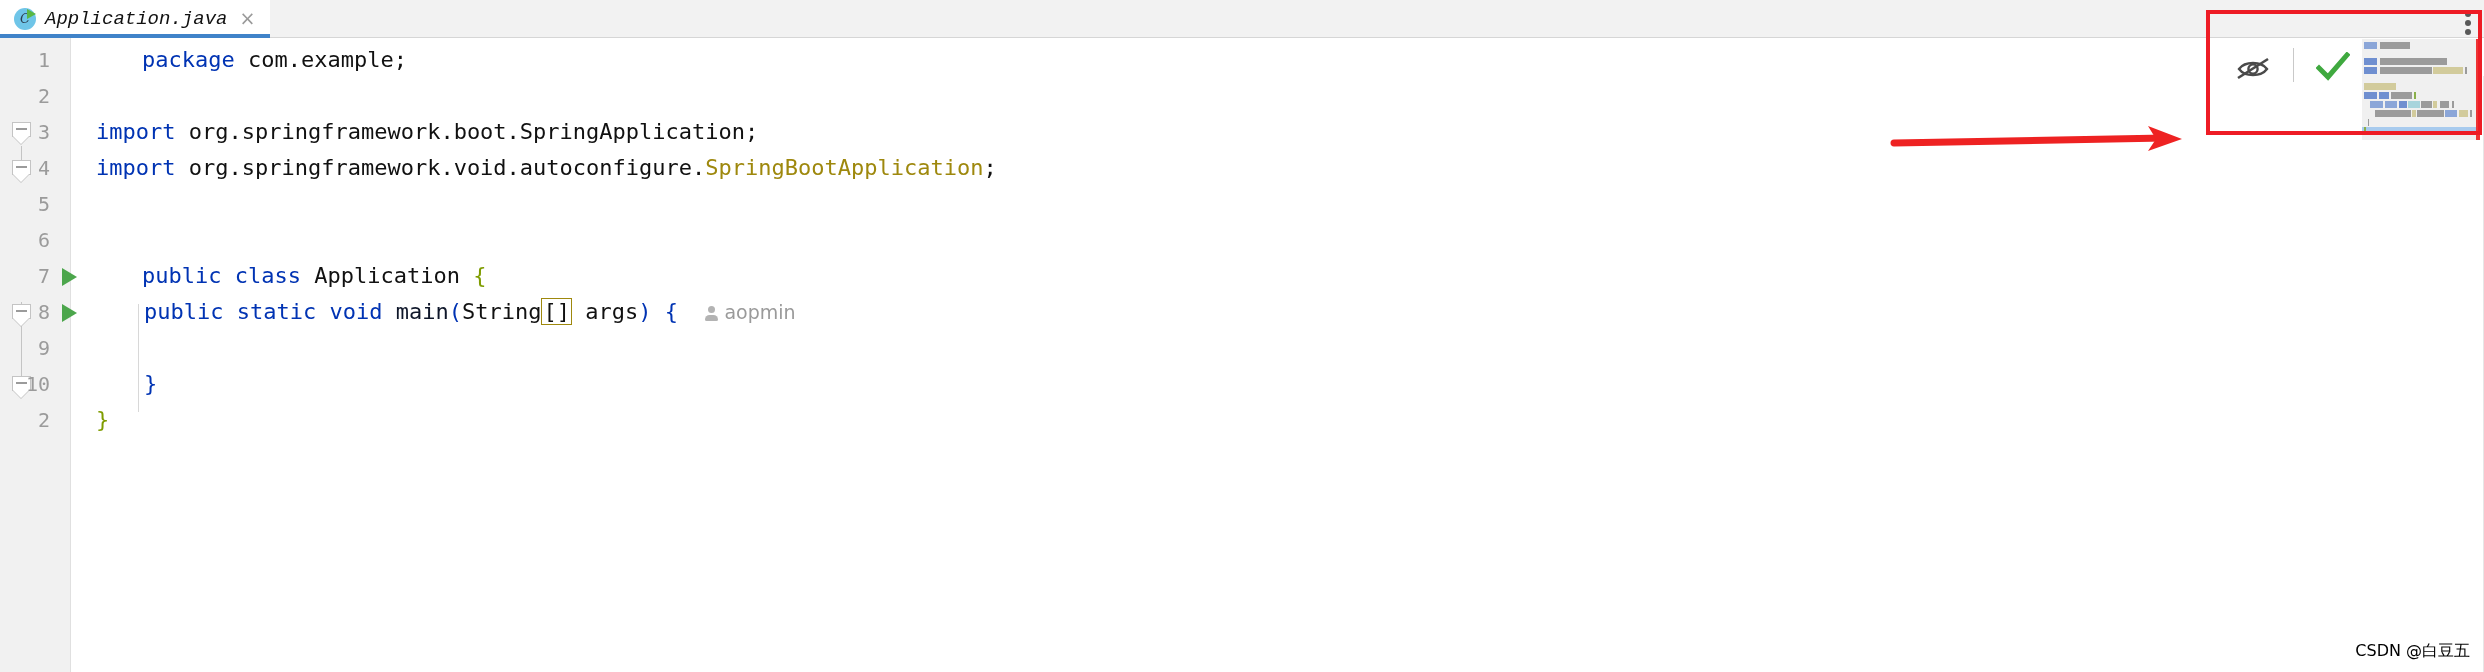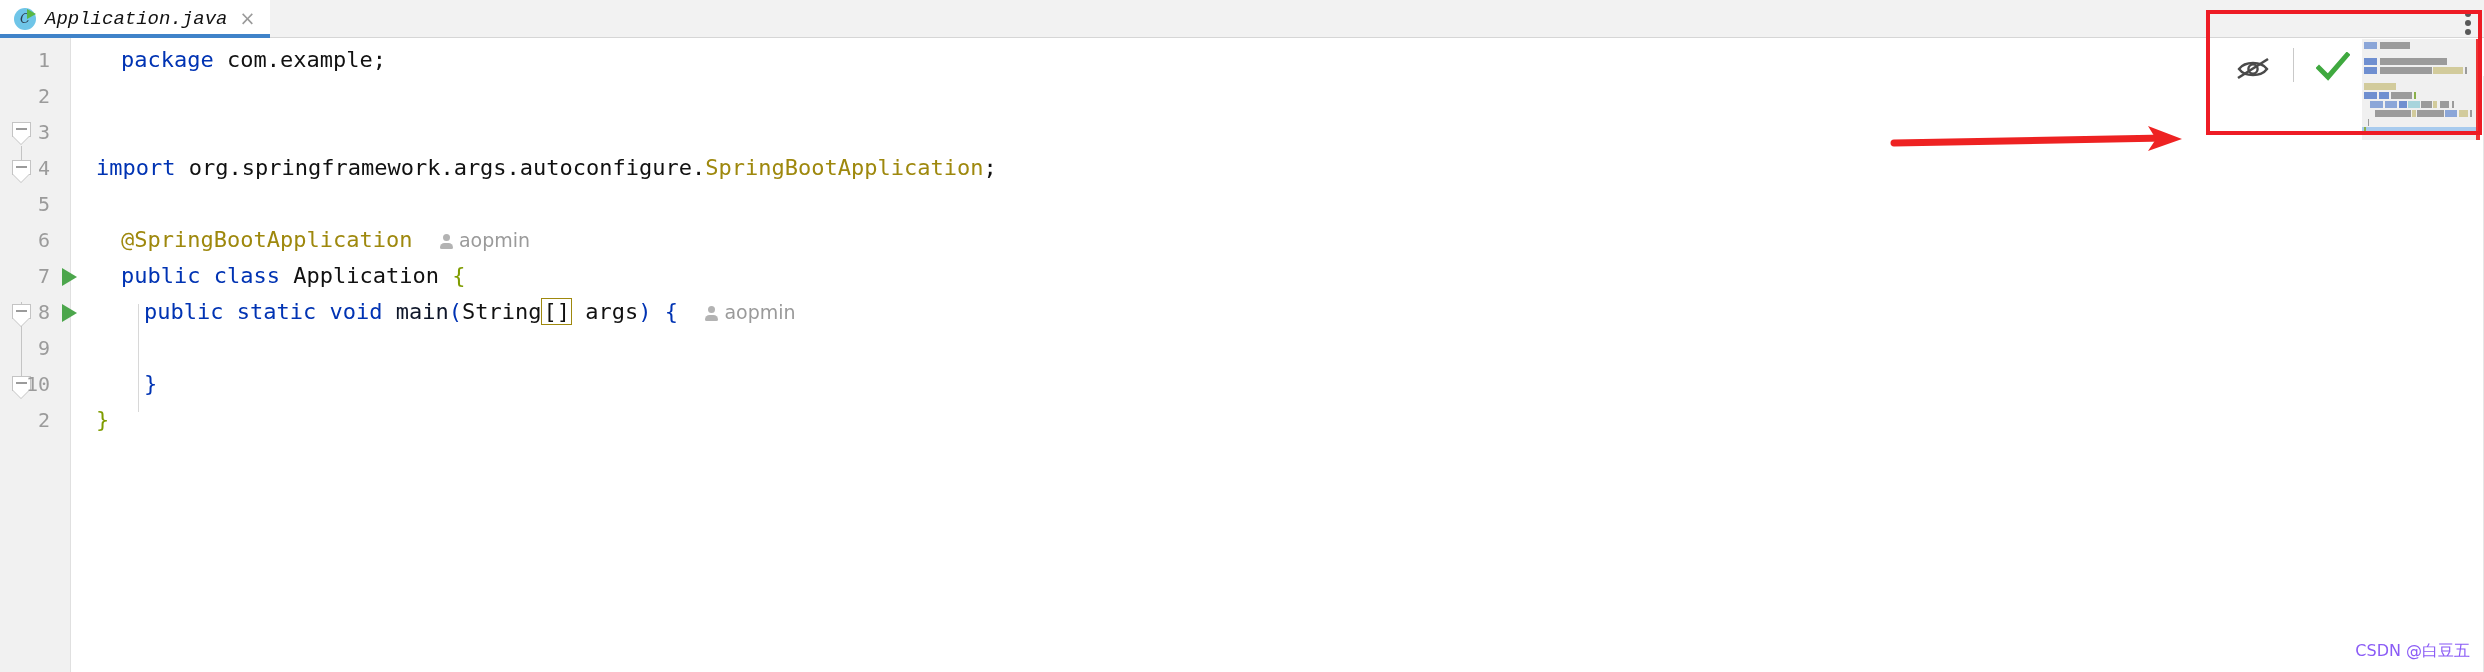--- a/index.html
+++ b/index.html
@@ -85,21 +85,21 @@
     font-family:"DejaVu Sans Mono", monospace;
     font-size:20px;color:#9b9b9b;
   }
   .runmark{
     position:absolute;left:62px;top:10px;width:0;height:0;
     border-left:15px solid #4ca64c;
     border-top:9px solid transparent;
     border-bottom:9px solid transparent;
   }
   .code{
-    position:absolute;left:121px;top:0;height:36px;line-height:36px;
+    position:absolute;left:142px;top:0;height:36px;line-height:36px;
     font-family:"DejaVu Sans Mono", monospace;
     font-size:22px;color:#111111;
     white-space:pre;
   }
   .kw{color:#0033b3;}
   .anno{color:#9e880d;}
   .gold{color:#9e880d;}
   .teal{color:#0f172a;}
   .greenbrace{color:#7f9c00;}
   .bluebrace{color:#0033b3;}
@@ -183,21 +183,21 @@
     position:absolute;left:2206px;top:10px;width:276px;height:125px;
     border:4px solid #ee1c25;box-sizing:border-box;
   }
 
   
   #arrow{position:absolute;left:1890px;top:120px;width:310px;height:40px;}
 
   
   #watermark{
     position:absolute;right:14px;bottom:10px;
-    font-family:"DejaVu Sans", sans-serif;font-size:16px;color:#8b5cf6;
+    font-family:"DejaVu Sans", sans-serif;font-size:16px;color:#000000;
     white-space:nowrap;
   }
   #right-edge{
     position:absolute;right:0;top:38px;width:1px;height:634px;background:#e6e6e6;
   }
 </style>
 </head>
 <body>
 
 <div id="tabbar">
@@ -253,34 +253,34 @@
     <div class="lnum">1</div>
     <div class="code"><span class="kw">package</span><span> com.example;</span></div>
   </div>
 
   <div class="row" style="top:40px;">
     <div class="lnum">2</div>
   </div>
 
   <div class="row" style="top:76px;">
     <div class="lnum">3</div>
+    <div class="code" style="left:96px;"><span class="kw">import</span><span> org.springframework.boot.SpringApplication;</span></div>
   </div>
 
   <div class="row" style="top:112px;">
     <div class="lnum">4</div>
-    <div class="code" style="left:96px;"><span class="kw">import</span><span> org.springframework.args.autoconfigure.</span><span class="gold">SpringBootApplication</span><span>;</span></div>
+    <div class="code" style="left:96px;"><span class="kw">import</span><span> org.springframework.void.autoconfigure.</span><span class="gold">SpringBootApplication</span><span>;</span></div>
   </div>
 
   <div class="row" style="top:148px;">
     <div class="lnum">5</div>
   </div>
 
   <div class="row" style="top:184px;">
     <div class="lnum">6</div>
-    <div class="code"><span class="anno">@SpringBootApplication</span><span style="color:transparent">  </span><span class="author"><span class="person-ico"><i class="hd"></i><i class="bd"></i></span><span>aopmin</span></span></div>
   </div>
 
   <div class="row" style="top:220px;">
     <div class="lnum">7</div>
     <div class="runmark"></div>
     <div class="code"><span class="kw">public</span><span> </span><span class="kw">class</span><span> </span><span>Application</span><span> </span><span class="greenbrace">{</span></div>
   </div>
 
   <div class="row" style="top:256px;">
     <div class="lnum">8</div>

